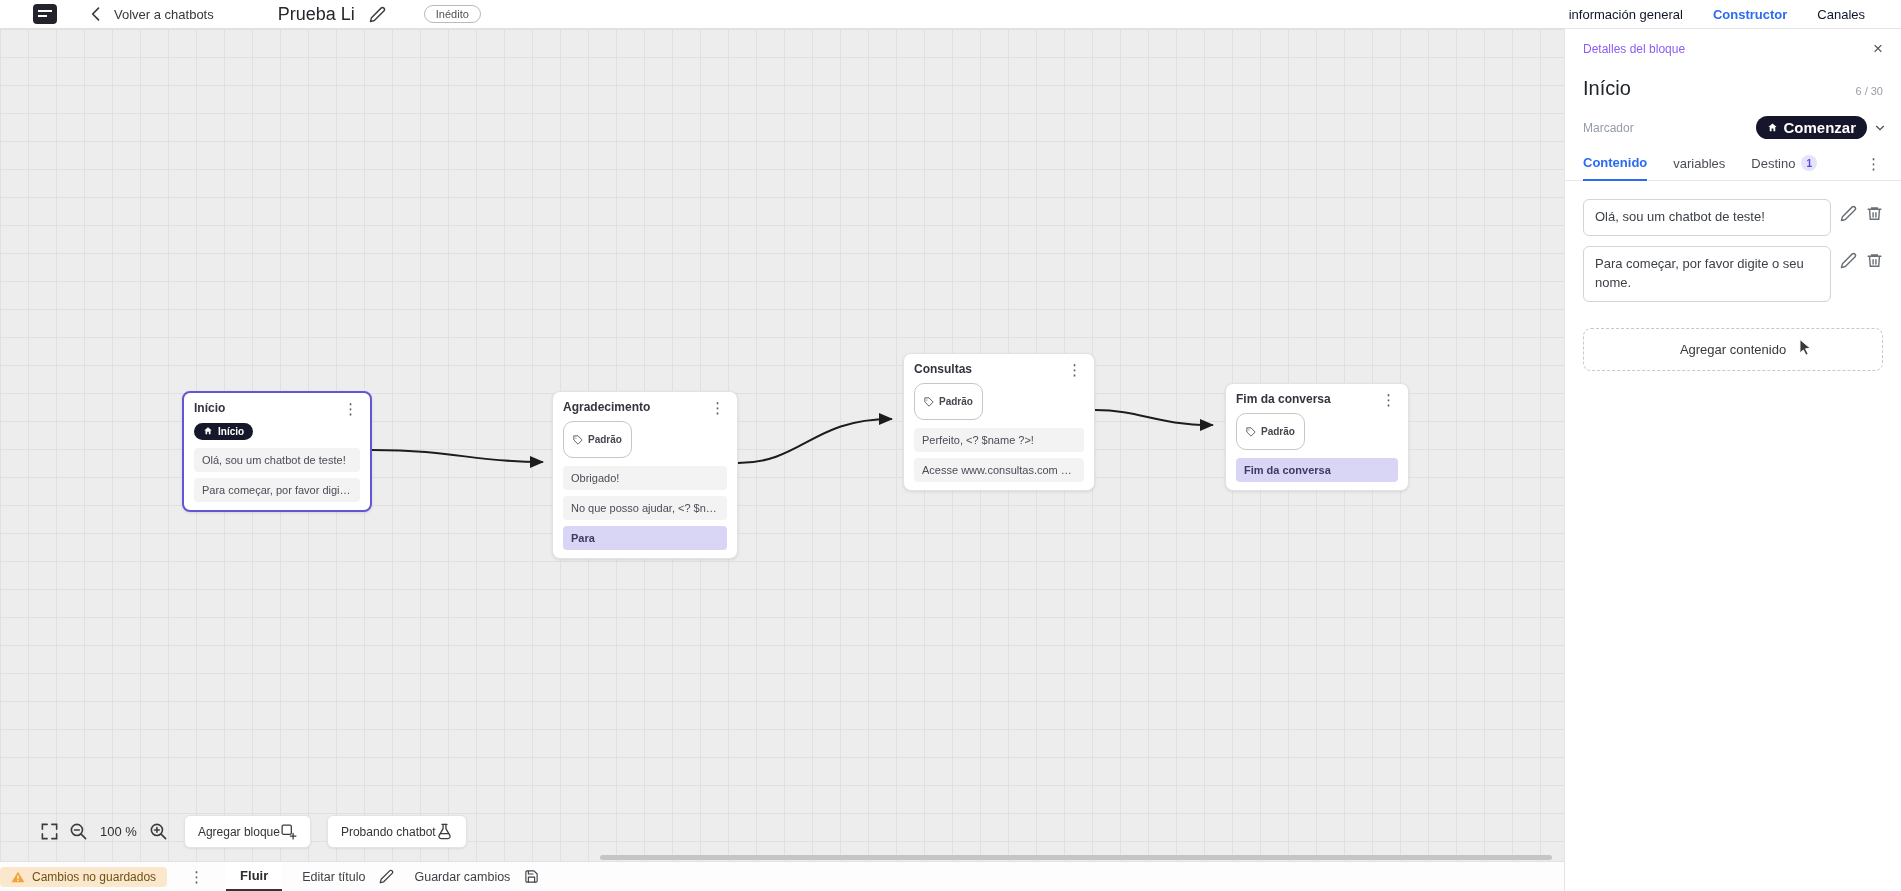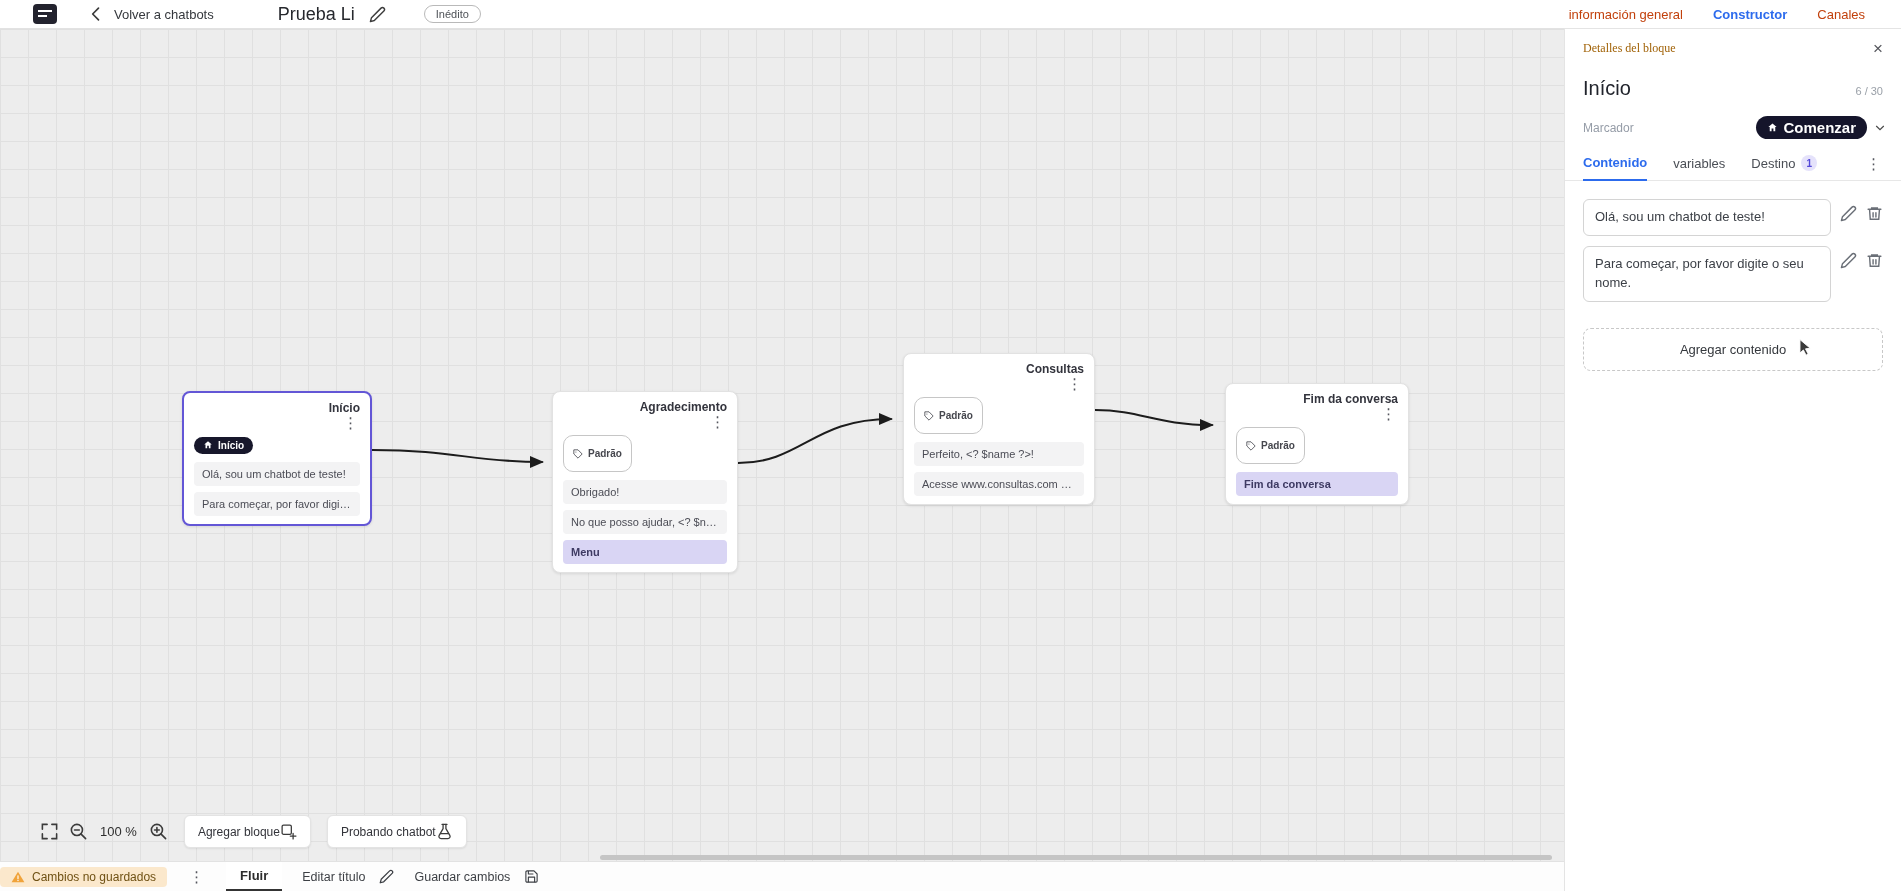--- a/index.html
+++ b/index.html
@@ -8,35 +8,35 @@
 
   
   .topbar { position:absolute; top:0; left:0; width:1901px; height:28px; background:#fff; display:flex; align-items:center; z-index:20; }
   .logo { margin-left:32px; width:26px; height:22px; display:flex; align-items:center; }
   .back-btn { margin-left:28px; width:20px; height:20px; color:#3a3a3a; cursor:pointer; display:flex; align-items:center; }
   .back-label { margin-left:8px; font-size:13px; color:#34373c; cursor:pointer; }
   .flow-title { margin-left:64px; font-size:18px; color:#26282d; }
   .title-edit { margin-left:14px; width:17px; height:17px; color:#3c3c3c; cursor:pointer; }
   .status-pill { margin-left:38px; border:1px solid #b9b9b9; border-radius:12px; padding:2px 11px; font-size:11px; color:#4e5257; background:#fff; }
   .top-tabs { margin-left:auto; margin-right:36px; display:flex; gap:30px; align-items:center; }
-  .top-tab { font-size:13px; color:#c2410c; cursor:pointer; white-space:nowrap; }
+  .top-tab { font-size:13px; color:#0f172a; cursor:pointer; white-space:nowrap; }
   .top-tab.active { color:#2c6bed; font-weight:600; }
 
   
   .canvas { position:absolute; top:28px; left:0; width:1564px; height:833px;
     background-color:#ededed;
     background-image: linear-gradient(to right,#e0e0e0 1px,transparent 1px),
                       linear-gradient(to bottom,#e0e0e0 1px,transparent 1px);
     background-size:28px 28px; border-top:1px solid #e2e2e2; overflow:hidden; }
   .edges { position:absolute; inset:0; pointer-events:none; }
 
   .block { position:absolute; background:#fff; border:1px solid #e2e2e2; border-radius:8px;
     box-shadow:0 1px 3px rgba(0,0,0,.10); padding:8px 10px; cursor:pointer; }
   .block.selected { border:2px solid #6356d6; }
-  .block-head { display:flex; justify-content:space-between; align-items:flex-end; margin-bottom:6px;flex-direction:column; }
+  .block-head { display:flex; justify-content:space-between; align-items:flex-start; margin-bottom:6px; }
   .block-title { font-size:12px; font-weight:700; color:#33343d; }
   .kebab { font-size:15px; color:#55565e; line-height:1; cursor:pointer; padding:0 2px; }
   .badge-line { margin-bottom:8px; }
   .badge-dark { display:inline-flex; align-items:center; gap:5px; background:#17172b; color:#fff;
     font-size:10px; font-weight:600; border-radius:10px; padding:3px 9px; }
   .badge-outline { display:inline-flex; align-items:center; gap:5px; border:1px solid #c6c6c6; color:#46474e;
     font-size:10px; font-weight:600; border-radius:10px; padding:12px 9px; background:#fff; }
   .badge-dark .ic, .badge-outline .ic { width:10px; height:10px; }
   .brow { background:#f3f3f4; border-radius:4px; padding:6px 8px; font-size:11px; color:#4b4c55;
     margin-bottom:6px; white-space:nowrap; overflow:hidden; text-overflow:ellipsis; }
@@ -50,21 +50,21 @@
     border-radius:6px; padding:7px 13px; font-size:12px; color:#33343a; box-shadow:0 1px 2px rgba(0,0,0,.08);
     cursor:pointer; font-family:inherit; margin-left:6px; }
   .canvas-btn .ic { width:17px; height:17px; color:#3b3b3b; }
 
   .hscrollbar { position:absolute; left:600px; top:826px; width:952px; height:5px; background:#c5c5c5; border-radius:3px; cursor:pointer; }
 
   
   .panel { position:absolute; top:28px; left:1564px; width:337px; height:863px; background:#fff;
     border-left:1px solid #e4e4e4; border-top:1px solid #e4e4e4; z-index:15; }
   .panel-head { display:flex; justify-content:space-between; align-items:center; padding:11px 18px 6px 18px; }
-  .panel-head-label { font-size:12px; color:#a16207;font-family:Liberation Serif, serif; }
+  .panel-head-label { font-size:12px; color:#8b5cf6; }
   .panel-close { font-size:17px; color:#55565c; cursor:pointer; line-height:1; }
   .panel-title-row { display:flex; justify-content:space-between; align-items:baseline; padding:14px 18px 0 18px; }
   .panel-title { font-size:20px; font-weight:500; color:#21242c; }
   .char-count { font-size:11px; color:#9aa0a8; }
   .marker-row { display:flex; justify-content:space-between; align-items:center; padding:16px 14px 0 18px; }
   .marker-label { font-size:12px; color:#959ca7; }
   .marker-value { display:flex; align-items:center; gap:6px; }
   .marker-pill { display:inline-flex; align-items:center; gap:5px; background:#15152b; color:#fff;
     border-radius:12px; padding:3px 11px; font-size:15px; font-weight:700; cursor:pointer; }
   .marker-pill .ic { width:11px; height:11px; }
@@ -171,21 +171,21 @@
             <svg viewBox="0 0 24 24" fill="none" stroke="currentColor" stroke-width="2">
               <path d="M2 12V2h10l10 10-10 10z"></path>
               <circle cx="7" cy="7" r="1.3" fill="currentColor" stroke="none"></circle>
             </svg>
           </span>
         <span>Padrão</span>
       </span>
     </div>
     <div class="brow">Obrigado!</div>
     <div class="brow">No que posso ajudar, &lt;? $name ...</div>
-    <div class="brow hl">Menu</div>
+    <div class="brow hl">Para</div>
   </div>
 
   <div class="block" style="left:903px; top:324px; width:192px;">
     <div class="block-head">
       <span class="block-title">Consultas</span>
       <span class="kebab">⋮</span>
     </div>
     <div class="badge-line">
       <span class="badge-outline">
         <span class="ic">

